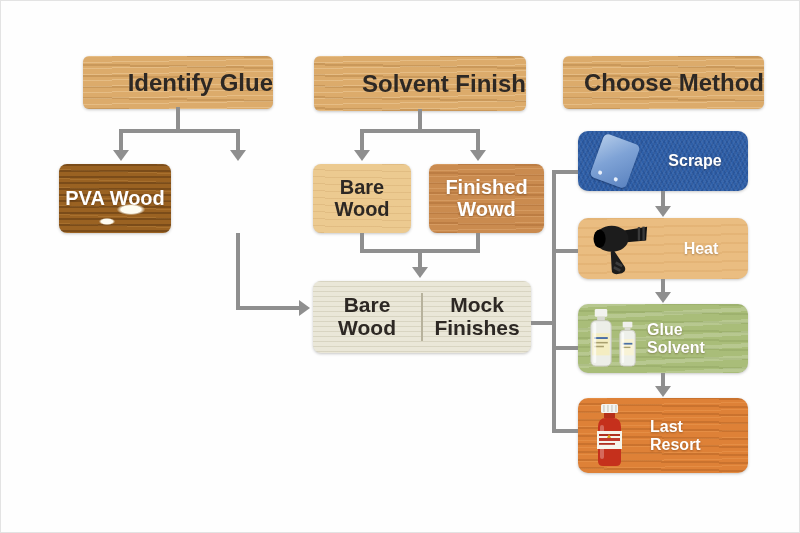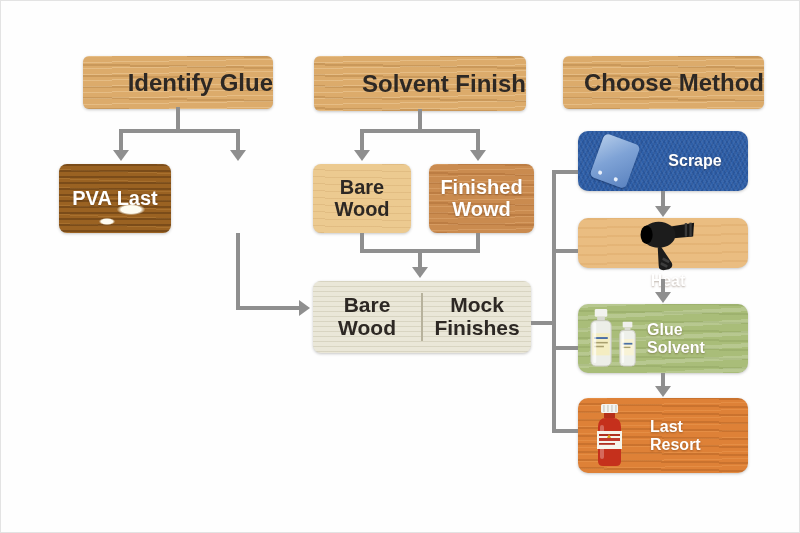--- a/index.html
+++ b/index.html
@@ -46,31 +46,31 @@
 
   
   .b-h-glue   {left:82px;  top:55px; width:190px; height:53px; font-size:24px; border-radius:6px;}
   .b-h-finish {left:313px; top:55px; width:212px; height:55px; font-size:24px; border-radius:6px;}
   .b-h-method {left:562px; top:55px; width:201px; height:53px; font-size:24px; border-radius:6px;}
   .b-pva      {left:58px;  top:163px; width:112px; height:69px; font-size:20px;}
   .b-yellow   {left:187px; top:163px; width:101px; height:69px; font-size:20px;}
   .b-yellow .lbl{max-width:68px;}
   .b-bare     {left:312px; top:163px; width:98px;  height:69px; font-size:20px;}
   .b-bare .lbl{max-width:66px;}
-  .b-finished {left:428px; top:163px; width:105px; height:69px; font-size:20px;}
+  .b-finished {left:428px; top:163px; width:115px; height:69px; font-size:20px;}
   .b-finished .lbl{max-width:86px;}
   .b-combo    {left:312px; top:280px; width:218px; height:72px; font-size:21px;}
   .combo-half {flex:1;display:flex;align-items:center;justify-content:center;height:100%;}
   .combo-half .lbl{max-width:88px;}
   .combo-divider{width:2px;height:48px;background:#b7b29c;}
 
   .method{left:577px;width:170px;border-radius:10px;justify-content:flex-start;
           padding-left:10px;box-sizing:border-box;font-size:16px;}
   .b-scrape{top:130px;height:60px;}
-  .b-heat  {top:217px;height:50px;flex-direction:column;}
+  .b-heat  {top:217px;height:61px;}
   .b-mild  {top:303px;height:69px;}
   .b-last  {top:397px;height:75px;}
   .method .lbl-zone{flex:1;display:flex;align-items:center;justify-content:center;}
   .b-mild .lbl{max-width:96px;text-align:left;}
   .b-last .lbl{max-width:80px;text-align:left;}
 
   
   .ln{position:absolute;background:#8f8f8f;}
   .v{width:4px;} .h{height:4px;}
   .ah{position:absolute;width:0;height:0;}
@@ -98,21 +98,21 @@
     <span class="lbl">Identify Glue</span>
   </div>
   <div class="node wood-light dark-text b-h-finish">
     <span class="lbl">Solvent Finish</span>
   </div>
   <div class="node wood-light dark-text b-h-method">
     <span class="lbl">Choose Method</span>
   </div>
 
   <div class="node wood-dark white-text b-pva">
-    <span class="lbl">PVA Last</span>
+    <span class="lbl">PVA Wood</span>
     <span class="splotch" style="left:58px;top:40px;width:28px;height:11px;background:radial-gradient(ellipse at center,#fffdf2 0 50%,rgba(255,253,242,0) 72%);"></span>
     <span class="splotch" style="left:40px;top:54px;width:16px;height:7px;background:radial-gradient(ellipse at center,#fffdf2 0 50%,rgba(255,253,242,0) 72%);"></span>
   </div>
 
   <div class="node wood-bare dark-text b-bare">
     <span class="lbl">Bare Wood</span>
   </div>
   <div class="node wood-finished white-text b-finished">
     <span class="lbl">Finished Wowd</span>
   </div>

